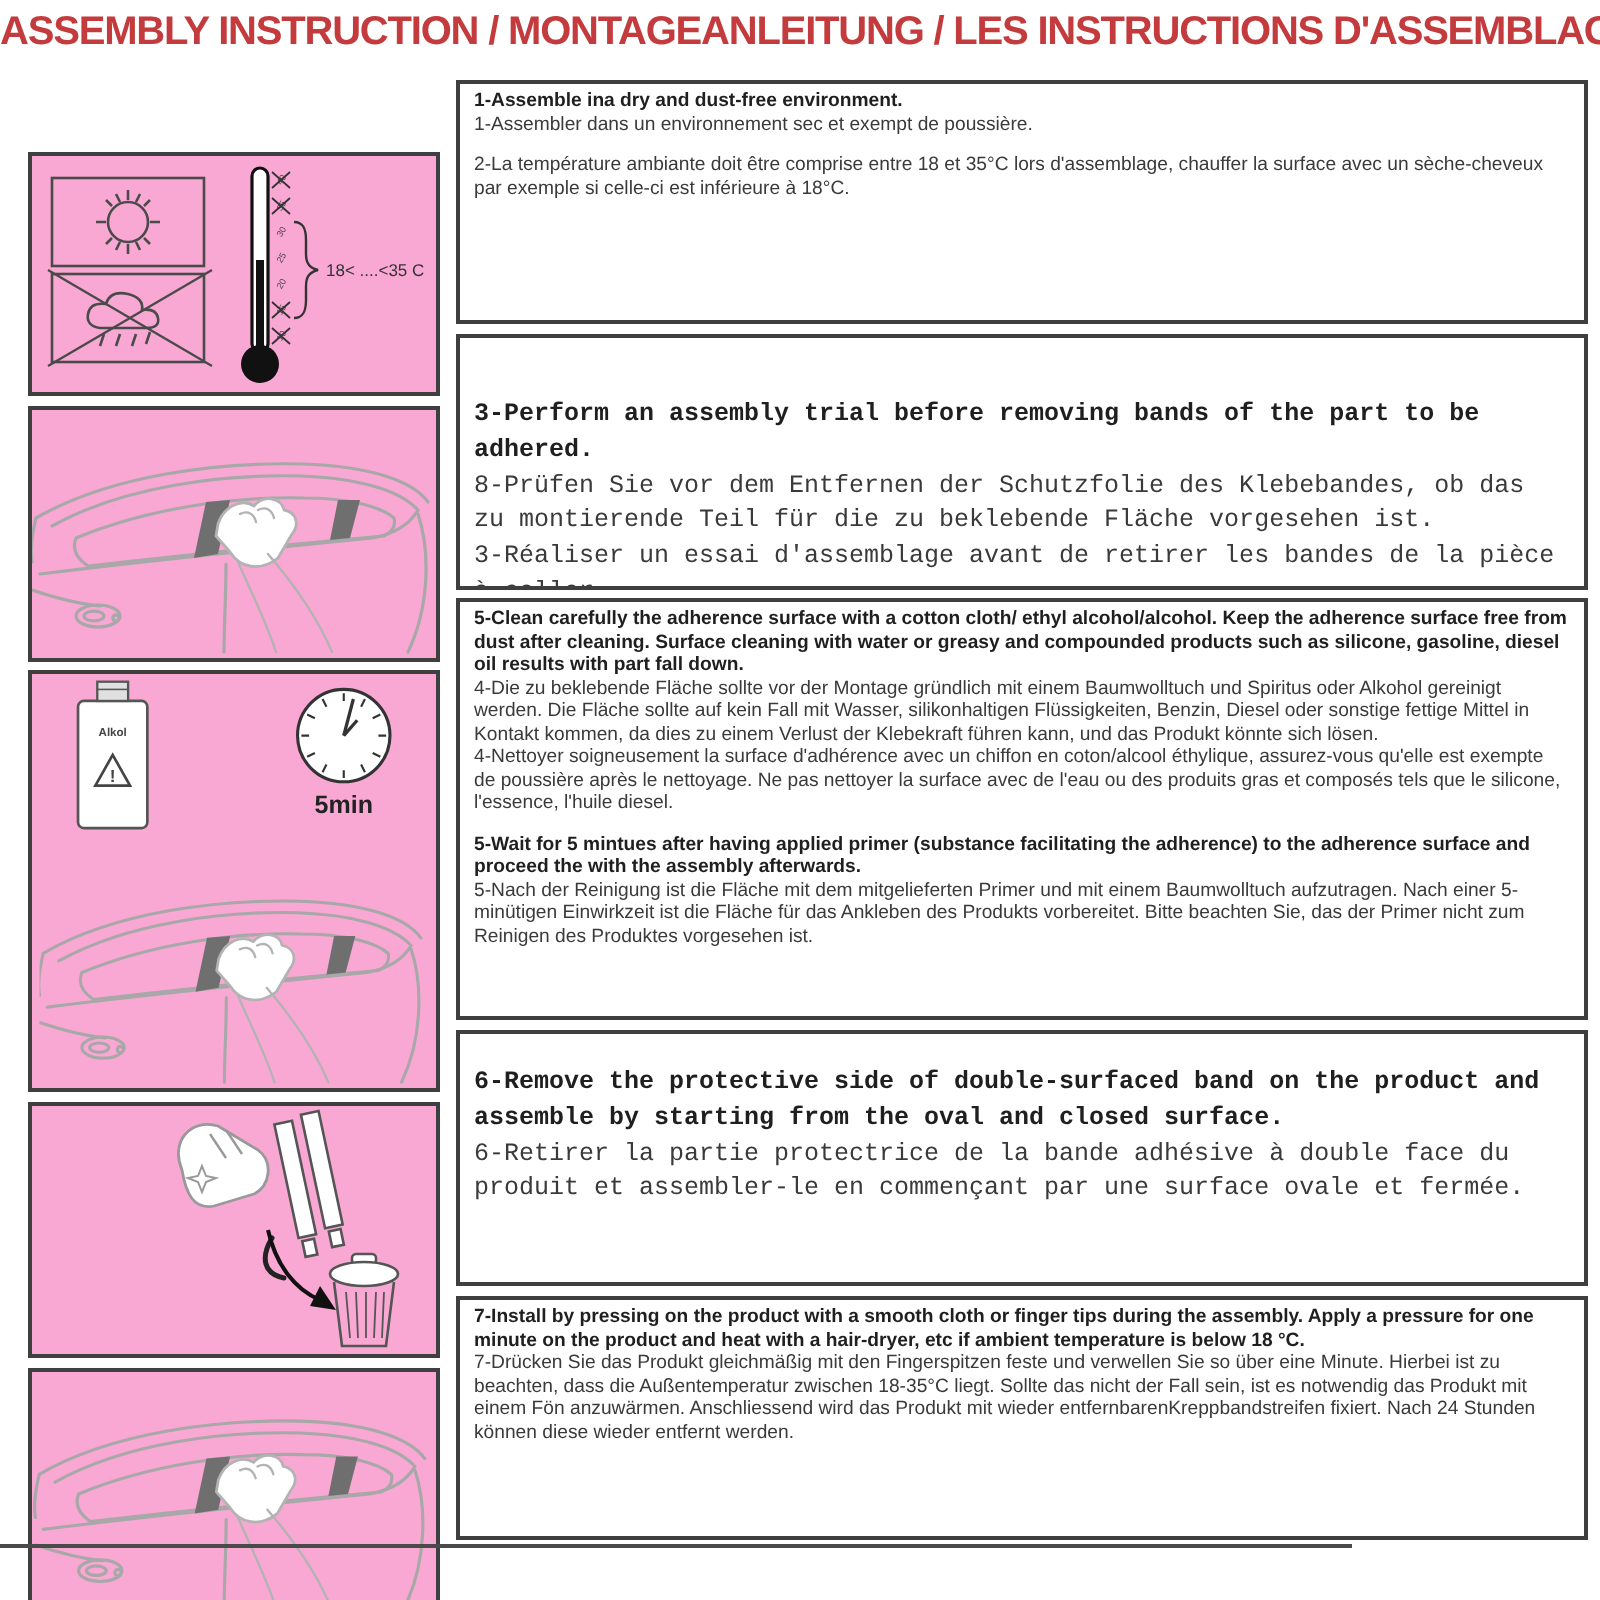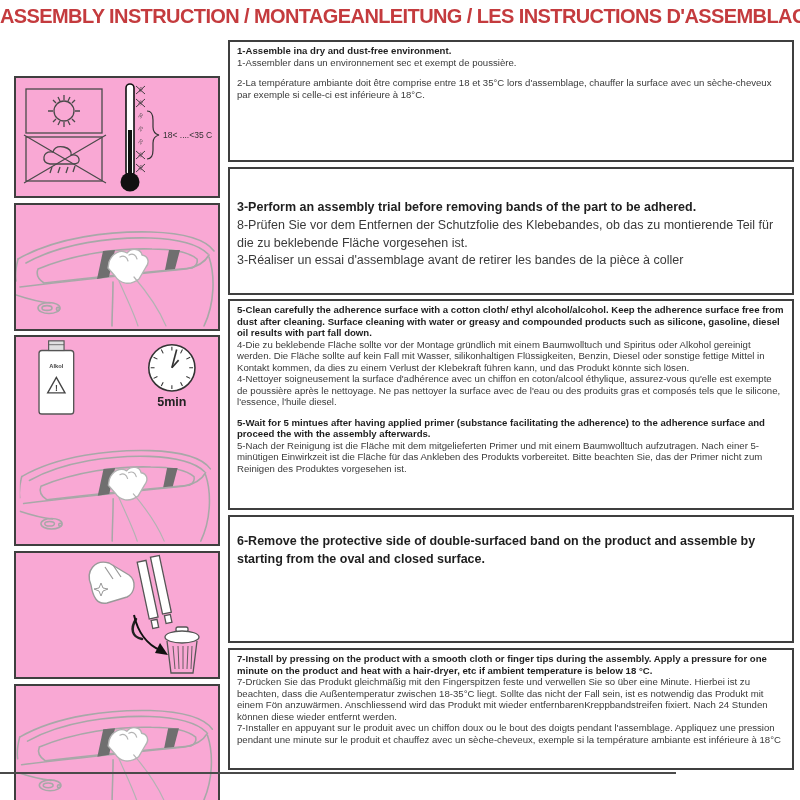--- a/index.html
+++ b/index.html
@@ -9,21 +9,21 @@
          font-size:20px;font-weight:bold;letter-spacing:-0.6px;white-space:nowrap;}
   .rrow{position:absolute;left:0;width:800px;}
   .cell-left{position:absolute;left:14px;top:0;width:206px;height:100%;
              border:2px solid #3f3f3f;box-sizing:border-box;background:#f9a8d4;overflow:hidden;margin-top:36px;}
   .cell-right{position:absolute;left:228px;top:0;width:566px;height:100%;
               border:2px solid #3f3f3f;box-sizing:border-box;background:#fff;
               padding:3px 8px 0 7px;overflow:hidden;}
   .cell-left svg{display:block;width:100%;height:100%;}
   p{margin:0;}
   .t-small{font-size:9.6px;line-height:1.2;}
-  .t-large{font-size:12.5px;line-height:1.42;}
+  .t-large{font-size:12.5px;line-height:1.42;font-family:Liberation Mono, monospace;}
   .pad-lg1{padding-top:30px;}
   .pad-lg2{padding-top:16px;}
   .en{font-weight:bold;color:#1f1f1f;}
   .gap{height:9px;}
   .bottom-rule{position:absolute;top:772px;left:0;width:676px;height:2px;background:#4a4a4a;}
   .brand{position:absolute;top:748px;right:5px;font-size:40px;font-weight:bold;
          letter-spacing:-2px;font-family:"DejaVu Sans",sans-serif;white-space:nowrap;margin-top:47px;}
   .brand .b1{color:#161616;}
   .brand .b2{color:#d8262c;}
 </style>
@@ -177,32 +177,32 @@
       <g transform="translate(148,76)" fill="#fff" stroke="#555" stroke-width="1.3">
         <rect x="12" y="-2" width="12" height="5" rx="2"></rect>
         <ellipse cx="18" cy="8" rx="17" ry="6"></ellipse>
         <path d="M3,12 L7,44 L29,44 L33,12" fill="none"></path>
         <path d="M9,17 L11,40 M14,17 L15,40 M19,17 L19,40 M24,17 L23,40 M28,17 L27,40" stroke-width="0.9" fill="none"></path>
       </g>
     </svg>
   </div>
   <div class="cell-right t-large pad-lg2">
     <p class="en">6-Remove the protective side of double-surfaced band on the product and assemble by starting from the oval and closed surface.</p>
+    <p>6-Retirer la partie protectrice de la bande adhésive à double face du produit et assembler-le en commençant par une surface ovale et fermée.</p>
   </div>
 </div>
 
 <div class="rrow" style="top:648px;height:122px;">
   <div class="cell-left">
     <svg viewBox="0 0 202 118">
       <use href="#car-art" x="0" y="0" width="202" height="118"></use>
     </svg>
   </div>
   <div class="cell-right t-small">
     <p class="en">7-Install by pressing on the product with a smooth cloth or finger tips during the assembly. Apply a pressure for one minute on the product and heat with a hair-dryer, etc if ambient temperature is below 18 °C.</p>
     <p>7-Drücken Sie das Produkt gleichmäßig mit den Fingerspitzen feste und verwellen Sie so über eine Minute. Hierbei ist zu beachten, dass die Außentemperatur zwischen 18-35°C liegt. Sollte das nicht der Fall sein, ist es notwendig das Produkt mit einem Fön anzuwärmen. Anschliessend wird das Produkt mit wieder entfernbarenKreppbandstreifen fixiert. Nach 24 Stunden können diese wieder entfernt werden.</p>
-    <p>7-Installer en appuyant sur le produit avec un chiffon doux ou le bout des doigts pendant l'assemblage. Appliquez une pression pendant une minute sur le produit et chauffez avec un sèche-cheveux, exemple si la température ambiante est inférieure à 18°C</p>
   </div>
 </div>
 
 <div class="bottom-rule"></div>
 <div class="brand">
   <span class="b1">OM</span><span class="b2">AC</span>
 </div>
 
 </body></html>

